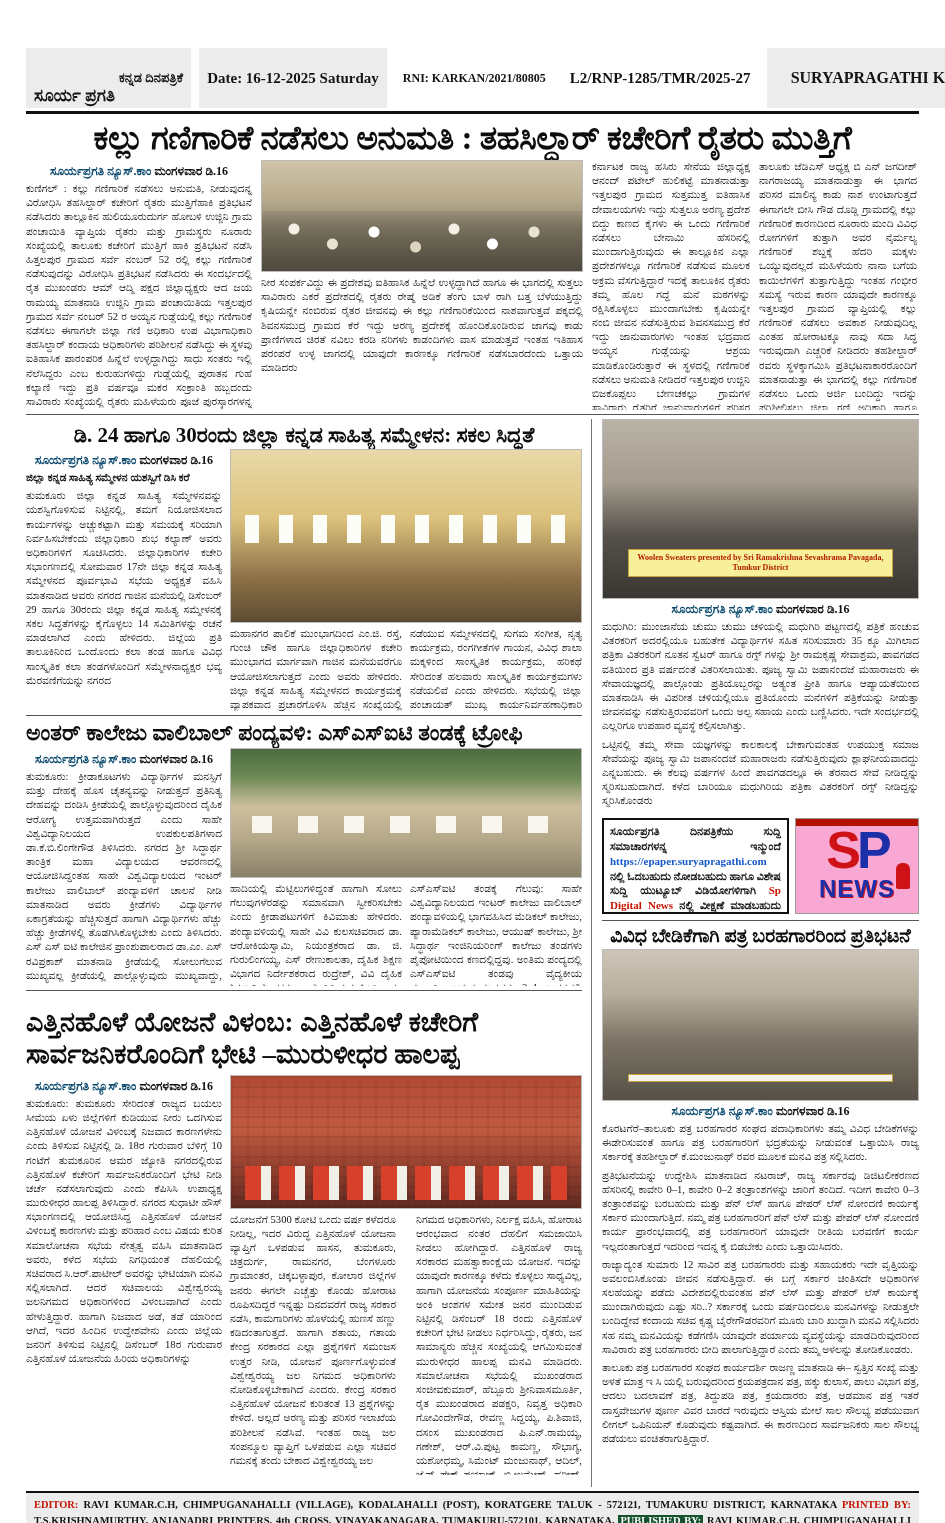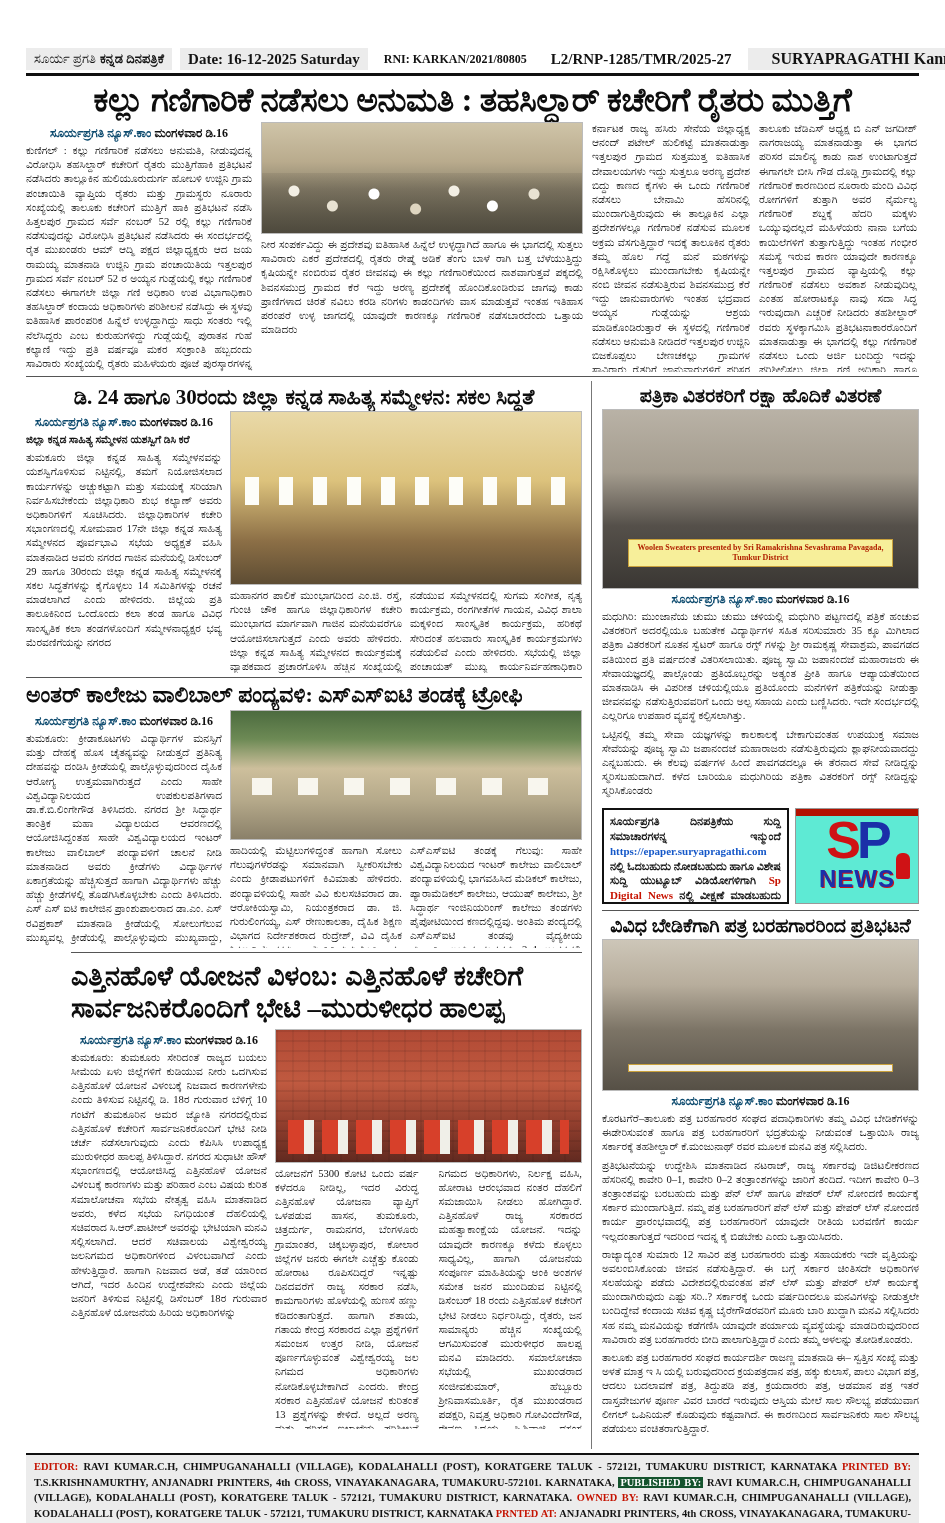--- a/index.html
+++ b/index.html
@@ -4,21 +4,21 @@
 <style>
   html,body{margin:0;padding:0;}
   body{width:945px;height:1523px;background:#ffffff;color:#131313;
        font-family:"Liberation Serif", serif;overflow:hidden;}
   .page{padding:0 26px;}
   
   .masthead{margin-top:48px;display:flex;align-items:stretch;gap:8px;
             border-bottom:3px solid #101010;padding-bottom:3px;}
   .m-cell{background:#ececec;padding:2px 8px;font-weight:bold;white-space:nowrap;
           display:flex;align-items:center;font-size:13px;}
-  .m-logo .kn{font-size:13px;font-weight:normal;}
+  .m-logo .kn{font-size:17px;font-weight:bold;margin-top:36px;}
   .m-logo .sub{font-size:13px;margin-left:4px;font-weight:bold;}
   .m-date{font-size:15px;}
   .m-rni{background:none;font-size:12px;}
   .m-reg{background:none;font-size:15px;}
   .m-daily{font-size:16px;padding-left:24px;}
   .m-page{margin-left:auto;background:none;font-size:14px;}
   
   .byline{font-weight:bold;font-size:12px;text-align:center;margin:3px 0;}
   .byline .agency{color:#0c4a6e;}
   .byline .bydate{color:#111;}
@@ -72,21 +72,21 @@
   .a3-body{display:flex;gap:8px;height:238px;overflow:hidden;}
   .a3-c1{width:196px;flex:none;}
   .a3-right{flex:1;min-width:0;}
   .photo-volley{height:128px;margin-bottom:4px;
      background:linear-gradient(180deg,#4c6b3f 0%,#6d8a55 22%,#cdbf9c 45%,#b5a98a 70%,#8a8069 100%);}
   .certs{position:absolute;top:52%;left:6%;right:6%;height:14%;
      background:repeating-linear-gradient(90deg,#f8f6ee 0 20px,transparent 20px 46px);}
   .a3-cols{display:flex;gap:8px;}
   .a3-cols>div{flex:1;min-width:0;}
   
-  .a4{border-top:1px solid #555;margin-top:4px;padding-top:4px;margin-left:45px;}
+  .a4{border-top:1px solid #555;margin-top:4px;padding-top:12px;}
   .a4-head{font-size:27px;line-height:1.18;text-align:left;margin:4px 0;}
   .a4-body{display:flex;gap:8px;height:400px;overflow:hidden;}
   .a4-c1{width:196px;flex:none;}
   .a4-right{flex:1;min-width:0;}
   .photo-meeting{height:132px;margin-bottom:4px;
      background:
        repeating-linear-gradient(0deg,rgba(0,0,0,.08) 0 2px,transparent 2px 10px),
        repeating-linear-gradient(90deg,rgba(0,0,0,.06) 0 2px,transparent 2px 16px),
        linear-gradient(180deg,#b24a35 0%,#c05a40 40%,#933f2e 70%,#612a20 100%);}
   .chairs{position:absolute;bottom:6%;left:4%;right:4%;height:26%;
@@ -98,21 +98,21 @@
   .photo-sweater{height:178px;
      background:linear-gradient(180deg,#b9b2a6 0%,#a49c8e 35%,#55504a 65%,#3a3733 100%);}
   .a5-text{height:192px;overflow:hidden;}
   
   .adrow{display:flex;gap:6px;margin:6px 0;height:96px;overflow:hidden;}
   .adbox{flex:1;border:2px solid #111;padding:4px 6px;font-weight:bold;
          font-size:11px;line-height:1.35;text-align:justify;}
   .adbox .url{color:#1558c9;}
   .adbox .brand{color:#c71300;}
   .adbox .phone{color:#223a8f;}
-  .splogo{width:122px;flex:none;background:#5eead4;border:1px solid #999;
+  .splogo{width:122px;flex:none;background:#f9a8d4;border:1px solid #999;
           position:relative;text-align:center;}
   .splogo .topbar{height:7px;background:#b21100;}
   .splogo .sp{font-family:"Liberation Sans",sans-serif;font-weight:bold;
           font-size:52px;line-height:0.95;letter-spacing:-4px;}
   .splogo .s{color:#cf1215;} .splogo .p{color:#1b2fa8;}
   .splogo .news{font-family:"Liberation Sans",sans-serif;font-weight:bold;
           font-size:24px;letter-spacing:1px;color:#1b2fa8;text-shadow:1px 1px 0 #cf1215;}
   .mascot{position:absolute;right:8px;top:44px;width:14px;height:26px;
           background:#cf1215;border-radius:6px 6px 2px 2px;}
   
@@ -236,21 +236,20 @@
             </div>
           </div>
         </div>
       </div>
 
     </div>
 
     <div class="right-flow">
 
       <div>
-        <h2 class="a5-head">ಪತ್ರಿಕಾ ವಿತರಕರಿಗೆ ರಕ್ಷಾ ಹೊದಿಕೆ ವಿತರಣೆ</h2>
         <div class="photo photo-sweater">
           <div class="banner-strip">Woolen Sweaters presented by Sri Ramakrishna Sevashrama Pavagada, Tumkur District</div>
         </div>
         <div class="byline">
           <span class="agency">ಸೂರ್ಯಪ್ರಗತಿ ನ್ಯೂಸ್.ಕಾಂ</span>
           <span class="bydate">ಮಂಗಳವಾರ ಡಿ.16</span>
         </div>
         <div class="btxt a5-text">
           <p>ಮಧುಗಿರಿ: ಮುಂಜಾನೆಯ ಚುಮು ಚುಮು ಚಳಿಯಲ್ಲಿ ಮಧುಗಿರಿ ಪಟ್ಟಣದಲ್ಲಿ ಪತ್ರಿಕೆ ಹಂಚುವ ವಿತರಕರಿಗೆ ಅದರಲ್ಲಿಯೂ ಬಹುತೇಕ ವಿದ್ಯಾರ್ಥಿಗಳ ಸಹಿತ ಸರಿಸುಮಾರು 35 ಕ್ಕೂ ಮಿಗಿಲಾದ ಪತ್ರಿಕಾ ವಿತರಕರಿಗೆ ನೂತನ ಸ್ವೆಟರ್ ಹಾಗೂ ರಗ್ಸ್ ಗಳನ್ನು ಶ್ರೀ ರಾಮಕೃಷ್ಣ ಸೇವಾಶ್ರಮ, ಪಾವಗಡದ ವತಿಯಿಂದ ಪ್ರತಿ ವರ್ಷದಂತೆ ವಿತರಿಸಲಾಯಿತು. ಪೂಜ್ಯ ಸ್ವಾಮಿ ಜಪಾನಂದಜೆ ಮಹಾರಾಜರು ಈ ಸೇವಾಯಜ್ಞದಲ್ಲಿ ಪಾಲ್ಗೊಂಡು ಪ್ರತಿಯೊಬ್ಬರನ್ನು ಅತ್ಯಂತ ಪ್ರೀತಿ ಹಾಗೂ ಆಪ್ಯಾಯತೆಯಿಂದ ಮಾತನಾಡಿಸಿ ಈ ವಿಪರೀತ ಚಳಿಯಲ್ಲಿಯೂ ಪ್ರತಿಯೊಂದು ಮನೆಗಳಿಗೆ ಪತ್ರಿಕೆಯನ್ನು ನೀಡುತ್ತಾ ಜೀವನವನ್ನು ನಡೆಸುತ್ತಿರುವವರಿಗೆ ಒಂದು ಅಲ್ಪ ಸಹಾಯ ಎಂದು ಬಣ್ಣಿಸಿದರು. ಇದೇ ಸಂದರ್ಭದಲ್ಲಿ ಎಲ್ಲರಿಗೂ ಉಪಹಾರ ವ್ಯವಸ್ಥೆ ಕಲ್ಪಿಸಲಾಗಿತ್ತು.</p>
           <p>ಒಟ್ಟಿನಲ್ಲಿ ತಮ್ಮ ಸೇವಾ ಯಜ್ಞಗಳನ್ನು ಕಾಲಕಾಲಕ್ಕೆ ಬೇಕಾಗುವಂತಹ ಉಪಯುಕ್ತ ಸಮಾಜ ಸೇವೆಯನ್ನು ಪೂಜ್ಯ ಸ್ವಾಮಿ ಜಪಾನಂದಜೆ ಮಹಾರಾಜರು ನಡೆಸುತ್ತಿರುವುದು ಶ್ಲಾಘನೀಯವಾದದ್ದು ಎನ್ನಬಹುದು. ಈ ಕೆಲವು ವರ್ಷಗಳ ಹಿಂದೆ ಪಾವಗಡದಲ್ಲೂ ಈ ತೆರನಾದ ಸೇವೆ ನೀಡಿದ್ದನ್ನು ಸ್ಮರಿಸಬಹುದಾಗಿದೆ. ಕಳೆದ ಬಾರಿಯೂ ಮಧುಗಿರಿಯ ಪತ್ರಿಕಾ ವಿತರಕರಿಗೆ ರಗ್ಸ್ ನೀಡಿದ್ದನ್ನು ಸ್ಮರಿಸಿಕೊಂಡರು</p>

